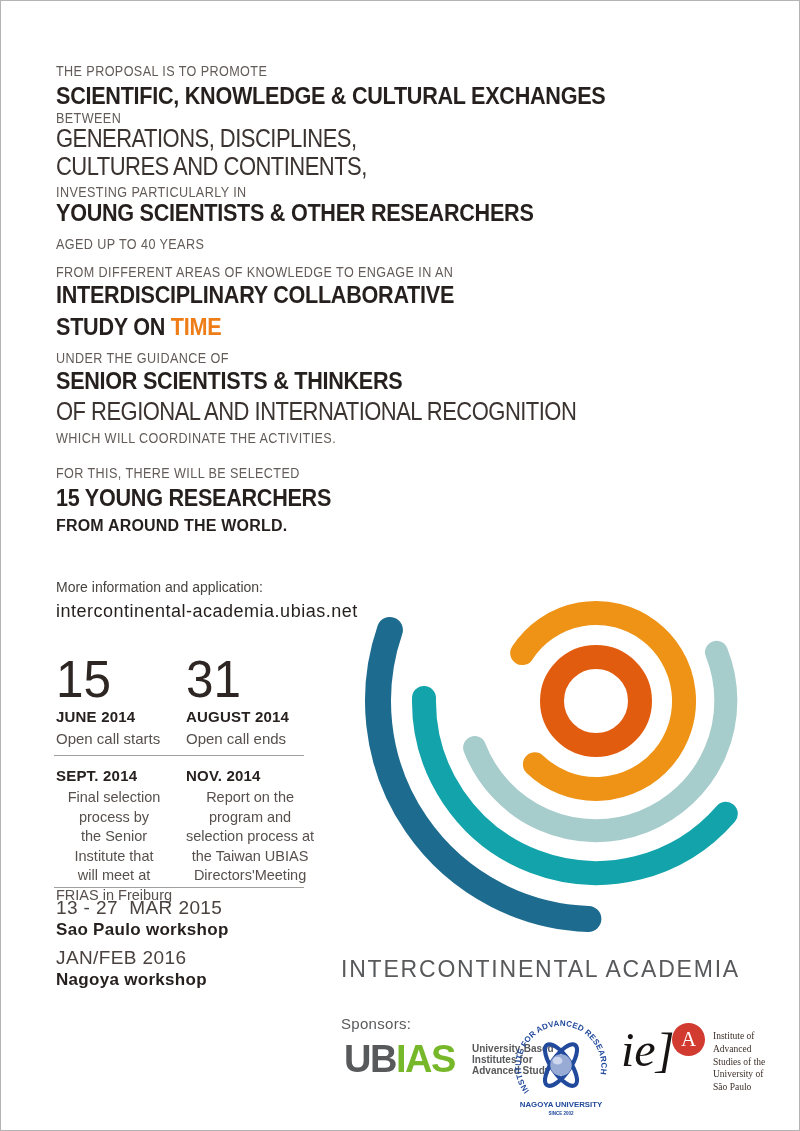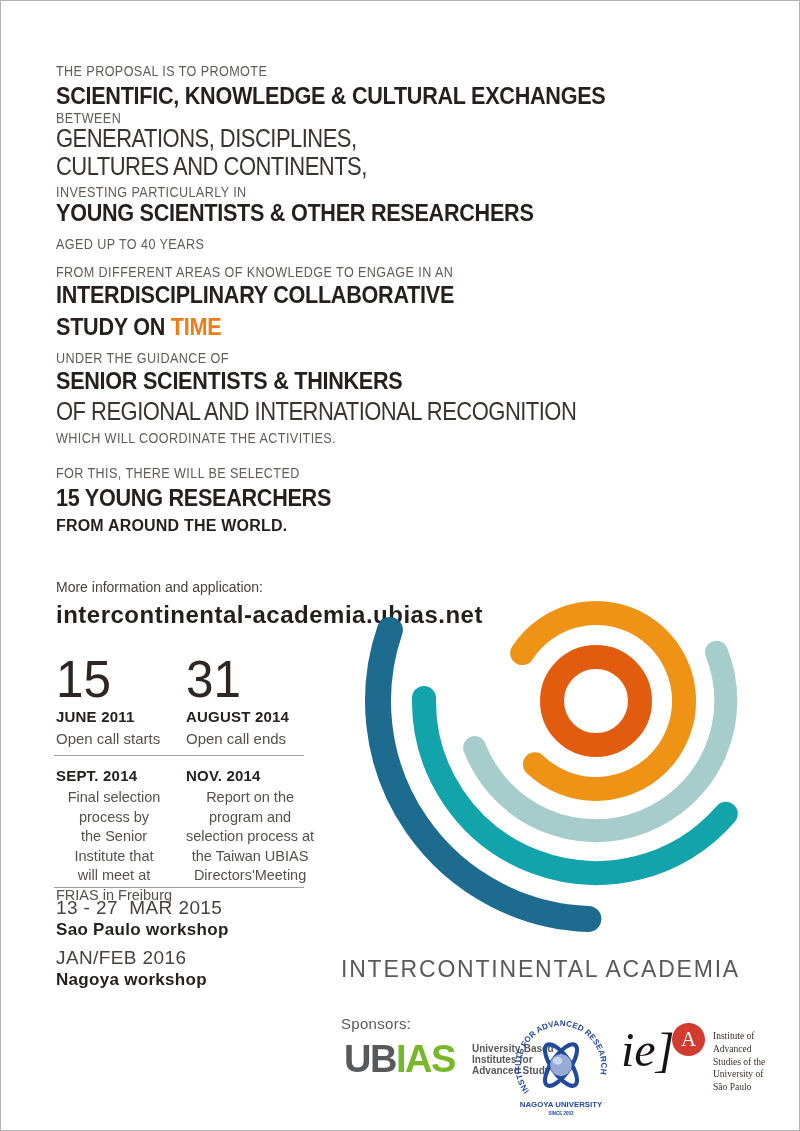--- a/index.html
+++ b/index.html
@@ -13,21 +13,21 @@
   .small{left:55px;font-size:14px;letter-spacing:.45px;color:#625b58;
          transform:scaleX(.9);transform-origin:0 0;}
   .bigb{left:55px;font-size:24px;font-weight:700;letter-spacing:-.3px;color:#251f1d;
         transform:scaleX(.9);transform-origin:0 0;}
   .bigl{left:55px;font-size:25px;font-weight:400;letter-spacing:-.6px;color:#3a3330;
         transform:scaleX(.88);transform-origin:0 0;}
   .boldsm{left:55px;font-size:16px;font-weight:700;letter-spacing:.2px;color:#251f1d;}
   .accent{color:#ef7d17;}
   
   .info-label{left:55px;top:578px;font-size:14px;color:#49433f;}
-  .info-url{left:55px;top:600px;font-size:24px;font-weight:700;letter-spacing:.5px;color:#241f1d;text-align:right;}
+  .info-url{left:55px;top:600px;font-size:18px;font-weight:400;letter-spacing:.5px;color:#241f1d;text-align:right;}
   
   .tl-num{font-size:52px;line-height:1;color:#2d2623;transform:scaleX(.95);transform-origin:0 0;}
   .tl-month{font-size:15px;font-weight:700;letter-spacing:.2px;color:#272120;}
   .tl-desc{font-size:15px;color:#57504d;}
   .divider{height:0;border-top:1px solid #a29e9c;}
   .ms-lines{font-size:14.5px;line-height:19.5px;color:#57504d;text-align:center;}
   .w-date{font-size:19px;letter-spacing:.4px;color:#49423f;white-space:pre;}
   .w-name{font-size:17px;font-weight:700;letter-spacing:.3px;color:#251f1d;}
   
   .logo-svg{position:absolute;left:0;top:0;pointer-events:none;}
@@ -72,21 +72,21 @@
   <div class="abs small" style="top:429px">WHICH WILL COORDINATE THE ACTIVITIES.</div>
   <div class="abs small" style="top:464px">FOR THIS, THERE WILL BE SELECTED</div>
   <div class="abs bigb" style="top:483px">15 YOUNG RESEARCHERS</div>
   <div class="abs boldsm" style="top:516px">FROM AROUND THE WORLD.</div>
 
   <div class="abs info-label">More information and application:</div>
   <div class="abs info-url">intercontinental-academia.ubias.net</div>
 
   <div class="abs tl-num" style="left:55px;top:652px">15</div>
   <div class="abs tl-num" style="left:185px;top:652px">31</div>
-  <div class="abs tl-month" style="left:55px;top:707px">JUNE 2011</div>
+  <div class="abs tl-month" style="left:55px;top:707px">JUNE 2014</div>
   <div class="abs tl-month" style="left:185px;top:707px">AUGUST 2014</div>
   <div class="abs tl-desc" style="left:55px;top:729px">Open call starts</div>
   <div class="abs tl-desc" style="left:185px;top:729px">Open call ends</div>
 
   <div class="abs divider" style="left:53px;top:754px;width:250px"></div>
 
   <div class="abs tl-month" style="left:55px;top:766px">SEPT. 2014</div>
   <div class="abs tl-month" style="left:185px;top:766px">NOV. 2014</div>
   <div class="abs ms-lines" style="left:55px;top:787px">
     <div>Final selection</div>

